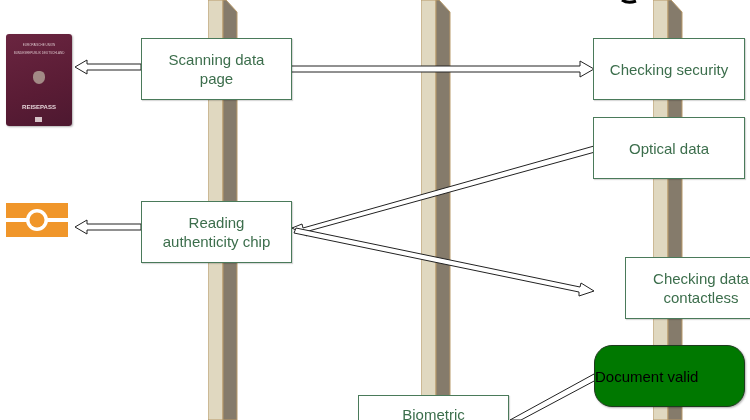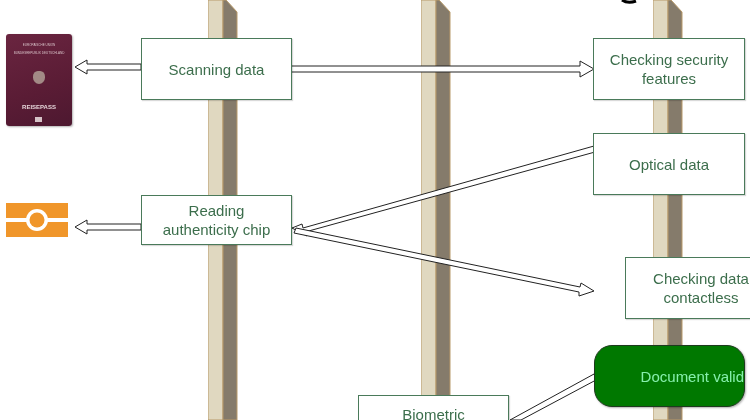--- a/index.html
+++ b/index.html
@@ -15,22 +15,22 @@
       position: absolute; box-sizing: border-box;
       background: #ffffff; border: 1.5px solid #4a7a5a;
       color: #3c6e4c; font-size: 15px; line-height: 19px;
       display: flex; align-items: center; justify-content: center; text-align: center;
       box-shadow: 1px 1px 1px rgba(0,0,0,0.15);
     }
     .box span { display: block; }
     .valid {
       position: absolute; box-sizing: border-box;
       background: #007800; border: 1.5px solid #1e3a1e; border-radius: 18px;
-      color: #86efac; font-size: 15px;
-      display: flex; align-items: center; justify-content: flex-end;
+      color: #000000; font-size: 15px;
+      display: flex; align-items: center; justify-content: flex-start;
       box-shadow: 1px 1px 2px rgba(0,0,0,0.3);
     }
     .passport {
       position: absolute; left: 6px; top: 34px; width: 66px; height: 92px;
       background: linear-gradient(160deg, #6a2540 0%, #5a1c35 60%, #4d1830 100%);
       border-radius: 3px; box-shadow: 1px 1px 2px rgba(0,0,0,0.3);
       color: #d9c3c9; text-align: center; font-size: 3px; line-height: 4px;
     }
     .passport .t1 { position: absolute; top: 9px; left: 0; right: 0; }
     .passport .t2 { position: absolute; top: 17px; left: 0; right: 0; }
@@ -93,38 +93,38 @@
 <svg class="chip-icon" viewBox="0 0 62 34">
   <rect x="0" y="0" width="62" height="34" fill="#f0962a"></rect>
   <rect x="0" y="15" width="62" height="4" fill="#ffffff"></rect>
   <circle cx="31" cy="17" r="11" fill="#ffffff"></circle>
   <circle cx="31" cy="17" r="7.5" fill="#f0962a"></circle>
 </svg>
 
 <div class="box" style="left:141px;top:38px;width:151px;height:62px;">
   <div>
       <span>Scanning data</span>
+      <span>page</span>
     </div>
 </div>
 
-<div class="box" style="left:141px;top:195px;width:151px;height:50px;">
+<div class="box" style="left:141px;top:201px;width:151px;height:62px;">
   <div>
       <span>Reading</span>
       <span>authenticity chip</span>
     </div>
 </div>
 
 <div class="box" style="left:593px;top:38px;width:152px;height:62px;">
   <div>
       <span>Checking security</span>
-      <span>features</span>
     </div>
 </div>
 
-<div class="box" style="left:593px;top:117px;width:152px;height:62px;margin-top:16px;">
+<div class="box" style="left:593px;top:117px;width:152px;height:62px;">
   <div>
       <span>Optical data</span>
     </div>
 </div>
 
 <div class="box" style="left:625px;top:257px;width:152px;height:62px;">
   <div>
       <span>Checking data</span>
       <span>contactless</span>
     </div>

